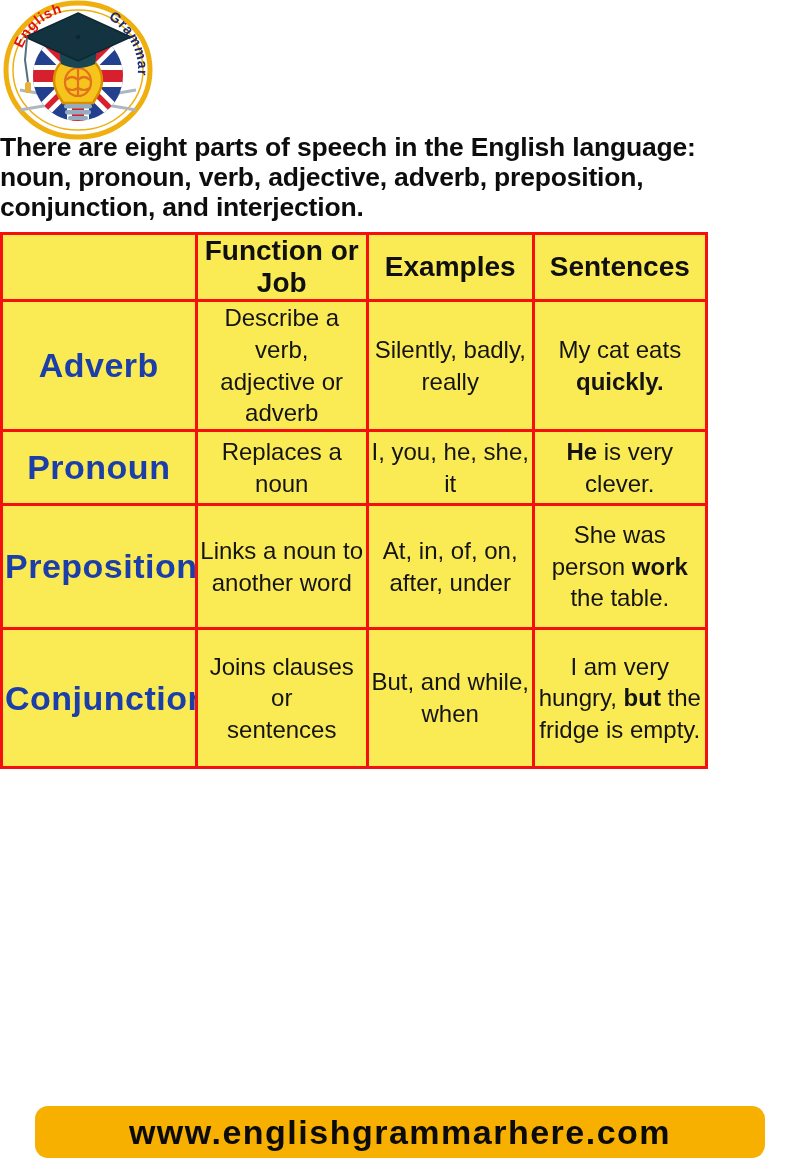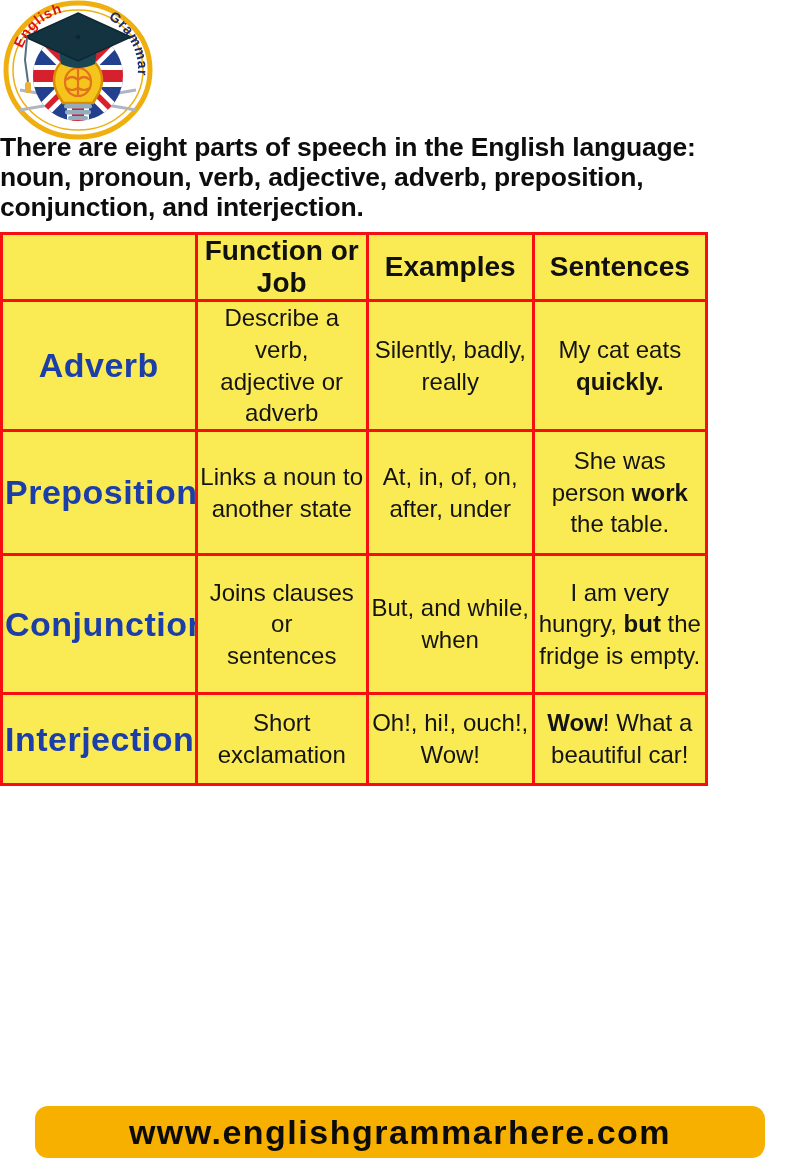--- a/index.html
+++ b/index.html
@@ -162,52 +162,50 @@
         <td class="cell">Describe a verb,
 adjective or
 adverb</td>
         <td class="cell">Silently, badly,
 really</td>
         <td class="cell"><span>My cat eats
 </span><b>quickly.</b></td>
       </tr>
 
 
+      <tr class="h-pro">
+        <td class="term">Pronoun</td>
+        <td class="cell">Replaces a noun</td>
+        <td class="cell">I, you, he, she, it</td>
+        <td class="cell"><b>He</b><span> is very
+clever.</span></td>
+      </tr>
 
       <tr class="h-prep">
         <td class="term">Preposition</td>
         <td class="cell">Links a noun to
-another state</td>
+another word</td>
         <td class="cell">At, in, of, on,
 after, under</td>
         <td class="cell"><span>She was
 person </span><b>work</b><span>
 the table.</span></td>
       </tr>
 
       <tr class="h-conj">
         <td class="term">Conjunction</td>
         <td class="cell">Joins clauses or
 sentences</td>
         <td class="cell">But, and while,
 when</td>
         <td class="cell"><span>I am very
 hungry, </span><b>but</b><span> the
 fridge is empty.</span></td>
       </tr>
 
-      <tr class="h-int">
-        <td class="term">Interjection</td>
-        <td class="cell">Short
-exclamation</td>
-        <td class="cell">Oh!, hi!, ouch!,
-Wow!</td>
-        <td class="cell"><b>Wow</b><span>! What a
-beautiful car!</span></td>
-      </tr>
     </tbody>
   </table>
 
   <div class="footer-bar">
     <span class="footer-url">www.englishgrammarhere.com</span>
   </div>
 
 </div>
 
 </body></html>

